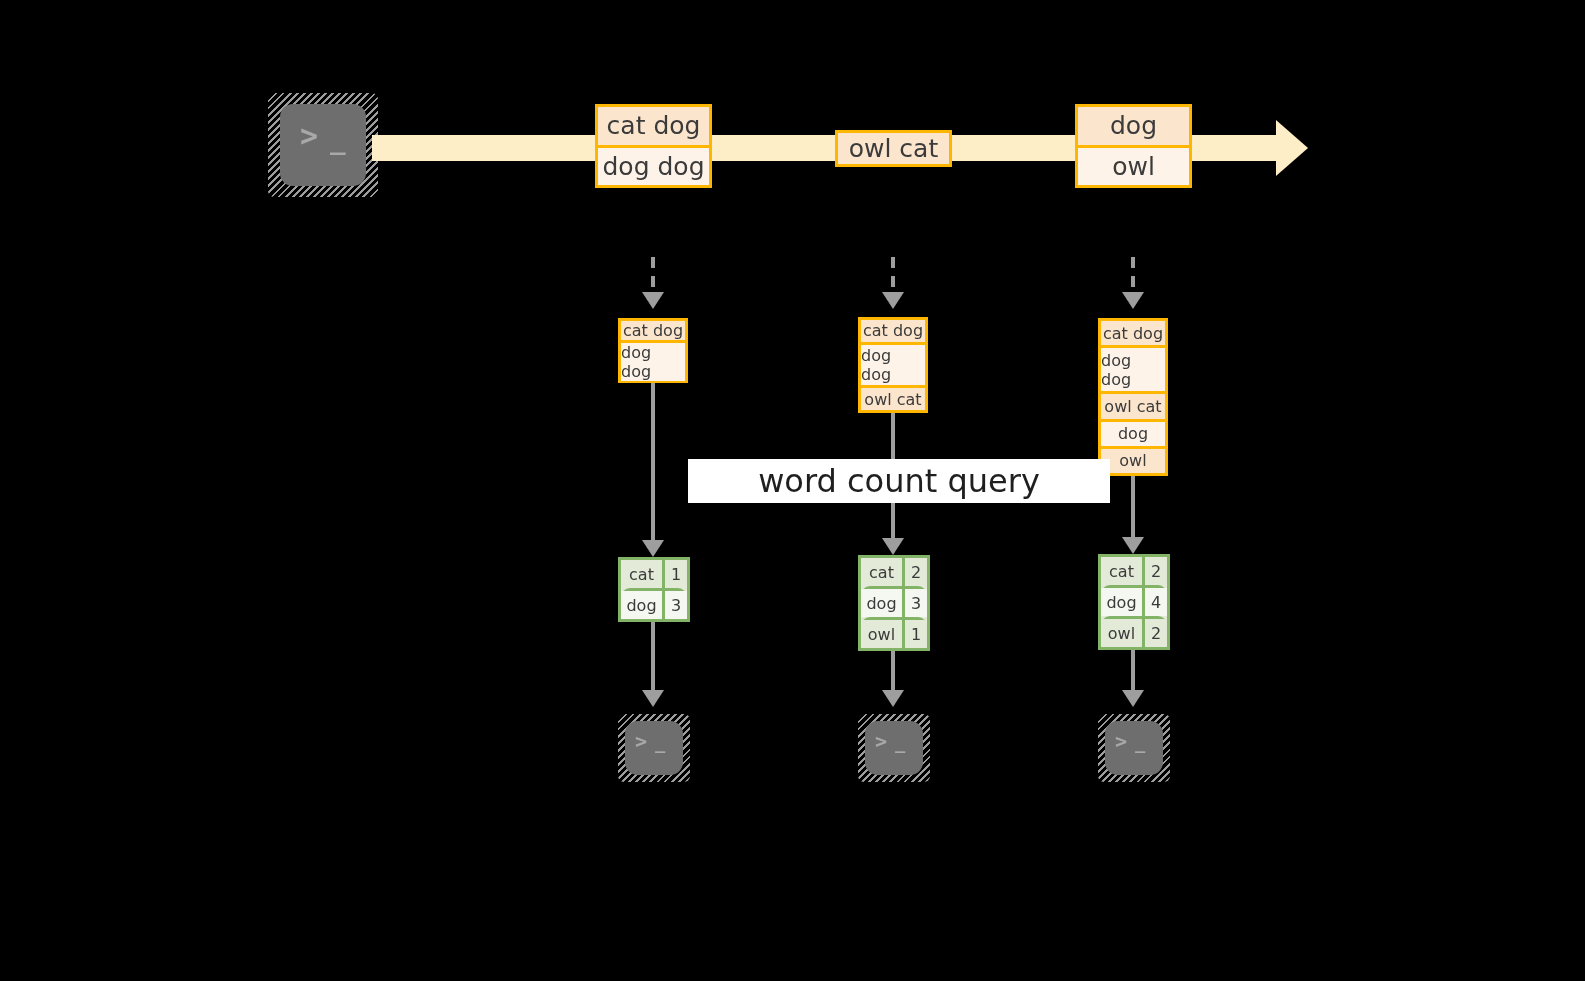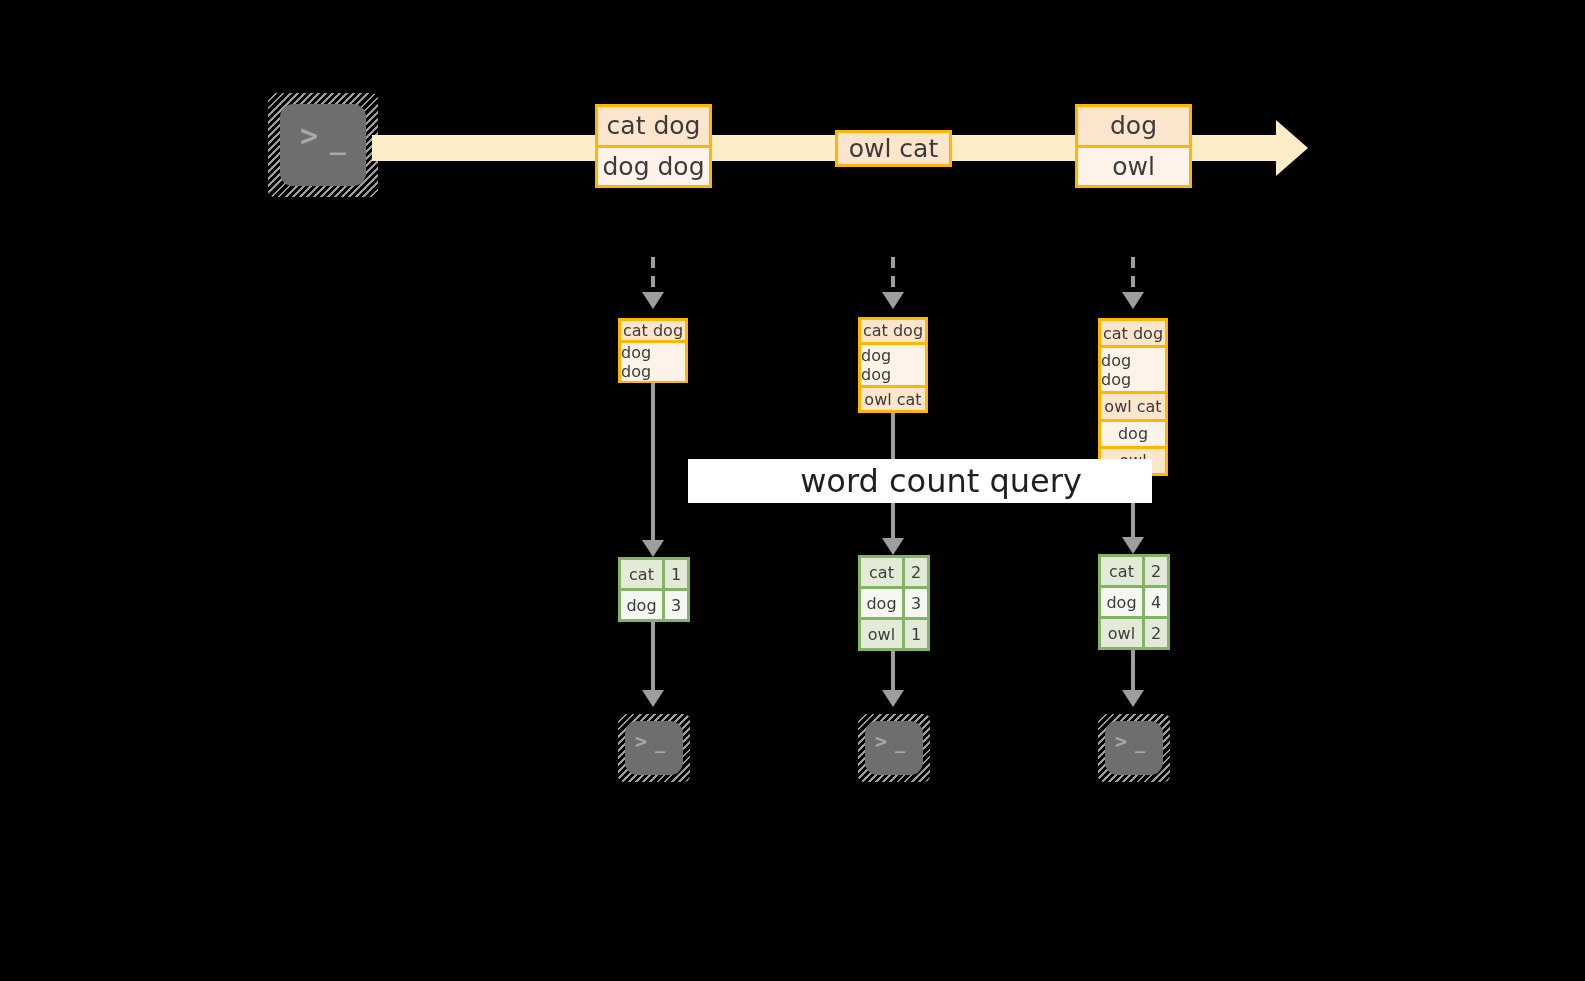--- a/index.html
+++ b/index.html
@@ -94,20 +94,21 @@
     position: absolute;
     box-sizing: border-box;
     border: 3px solid #82b366;
     display: flex;
     flex-direction: column;
     background: #e3ead8;
   }
   .gtable-row {
     flex: 1 1 auto;
     display: flex;
+    border-radius: 9px;
   }
   .gtable-row + .gtable-row {
     border-top: 3px solid #82b366;
   }
   .gcell-key {
     flex: 0 0 44px;
     display: flex;
     align-items: center;
     justify-content: center;
     font-size: 16px;
@@ -296,17 +297,17 @@
   <div class="vline" style="left:1131px; top:650px; height:44px;"></div>
   <div class="vhead" style="left:1122px; top:690px;"></div>
 
   <div class="term" style="left:1098px; top:714px; width:72px; height:68px;">
     <div class="term-hatch"></div>
     <div class="term-body" style="left:7px; top:7px; width:58px; height:54px;"></div>
     <div class="term-glyph" style="left:17px; top:17px; font-size:20px;">&gt;</div>
     <div class="term-glyph" style="left:37px; top:21px; font-size:17px;">_</div>
   </div>
 
-  <div class="banner" style="left:688px; top:459px; width:422px; height:44px;padding-left:42px;">
+  <div class="banner" style="left:688px; top:459px; width:422px; height:44px;">
     <span>word count query</span>
   </div>
 
 </div>
 
 </body></html>

